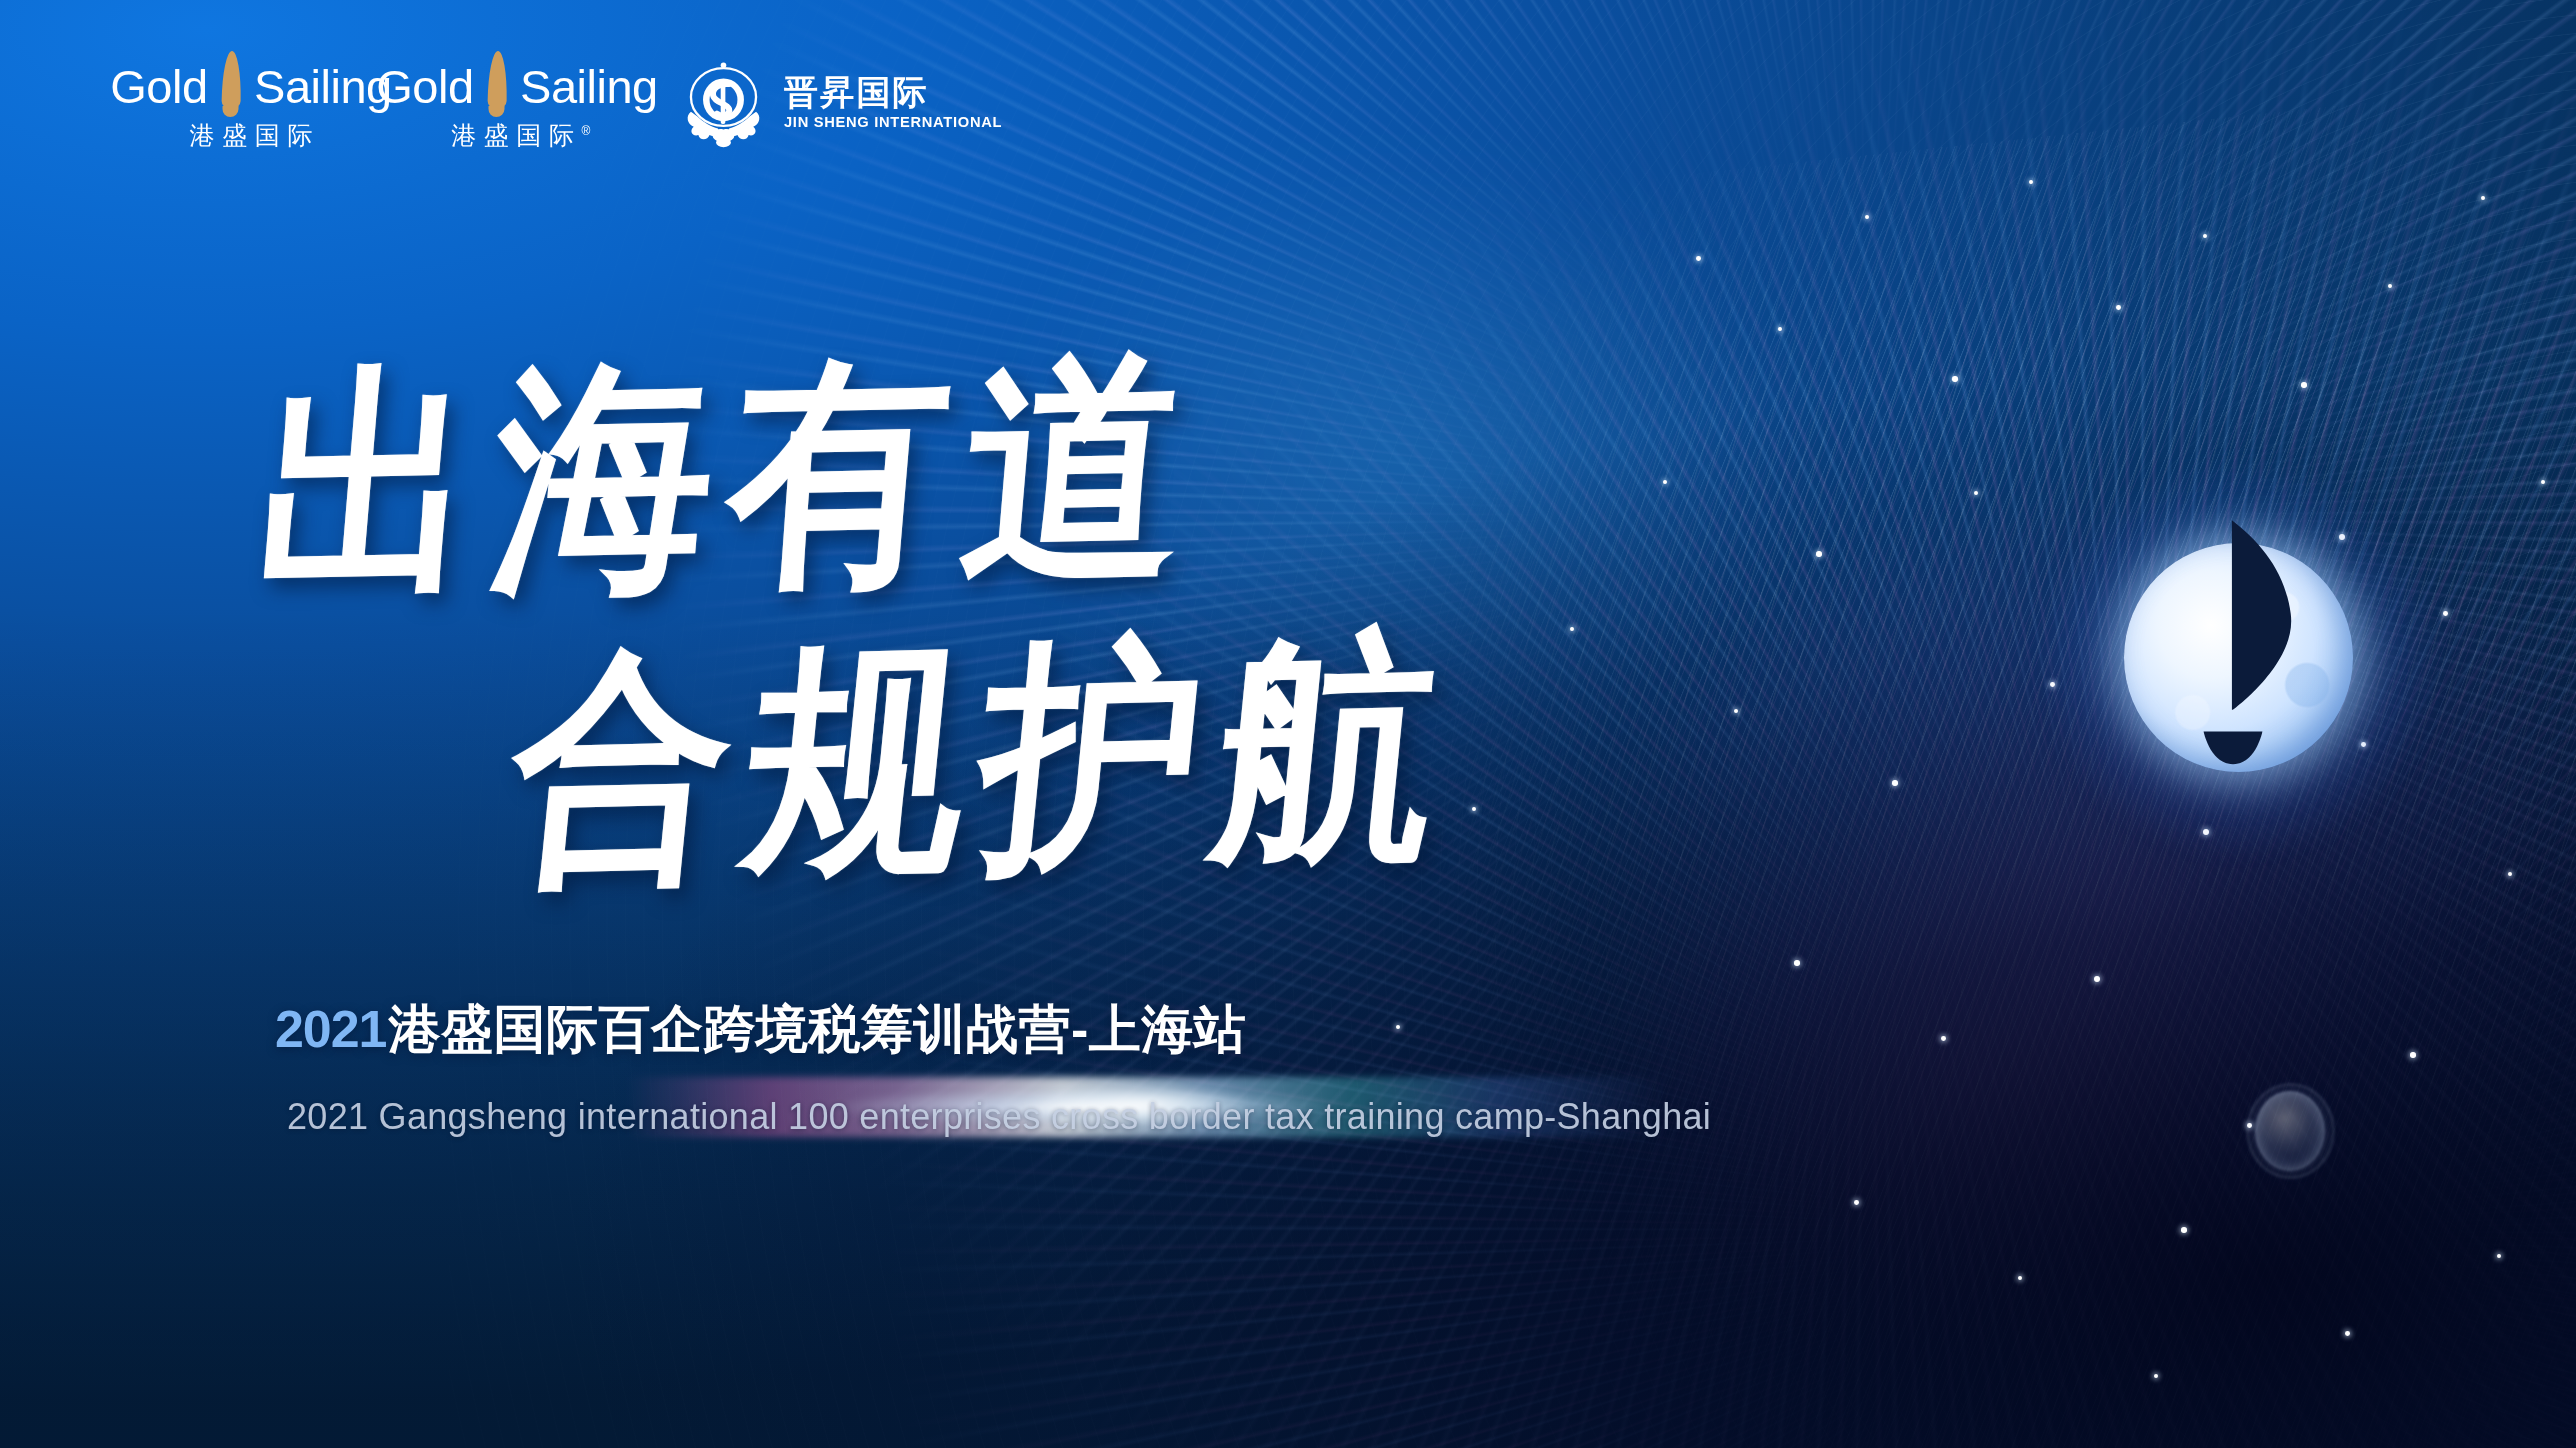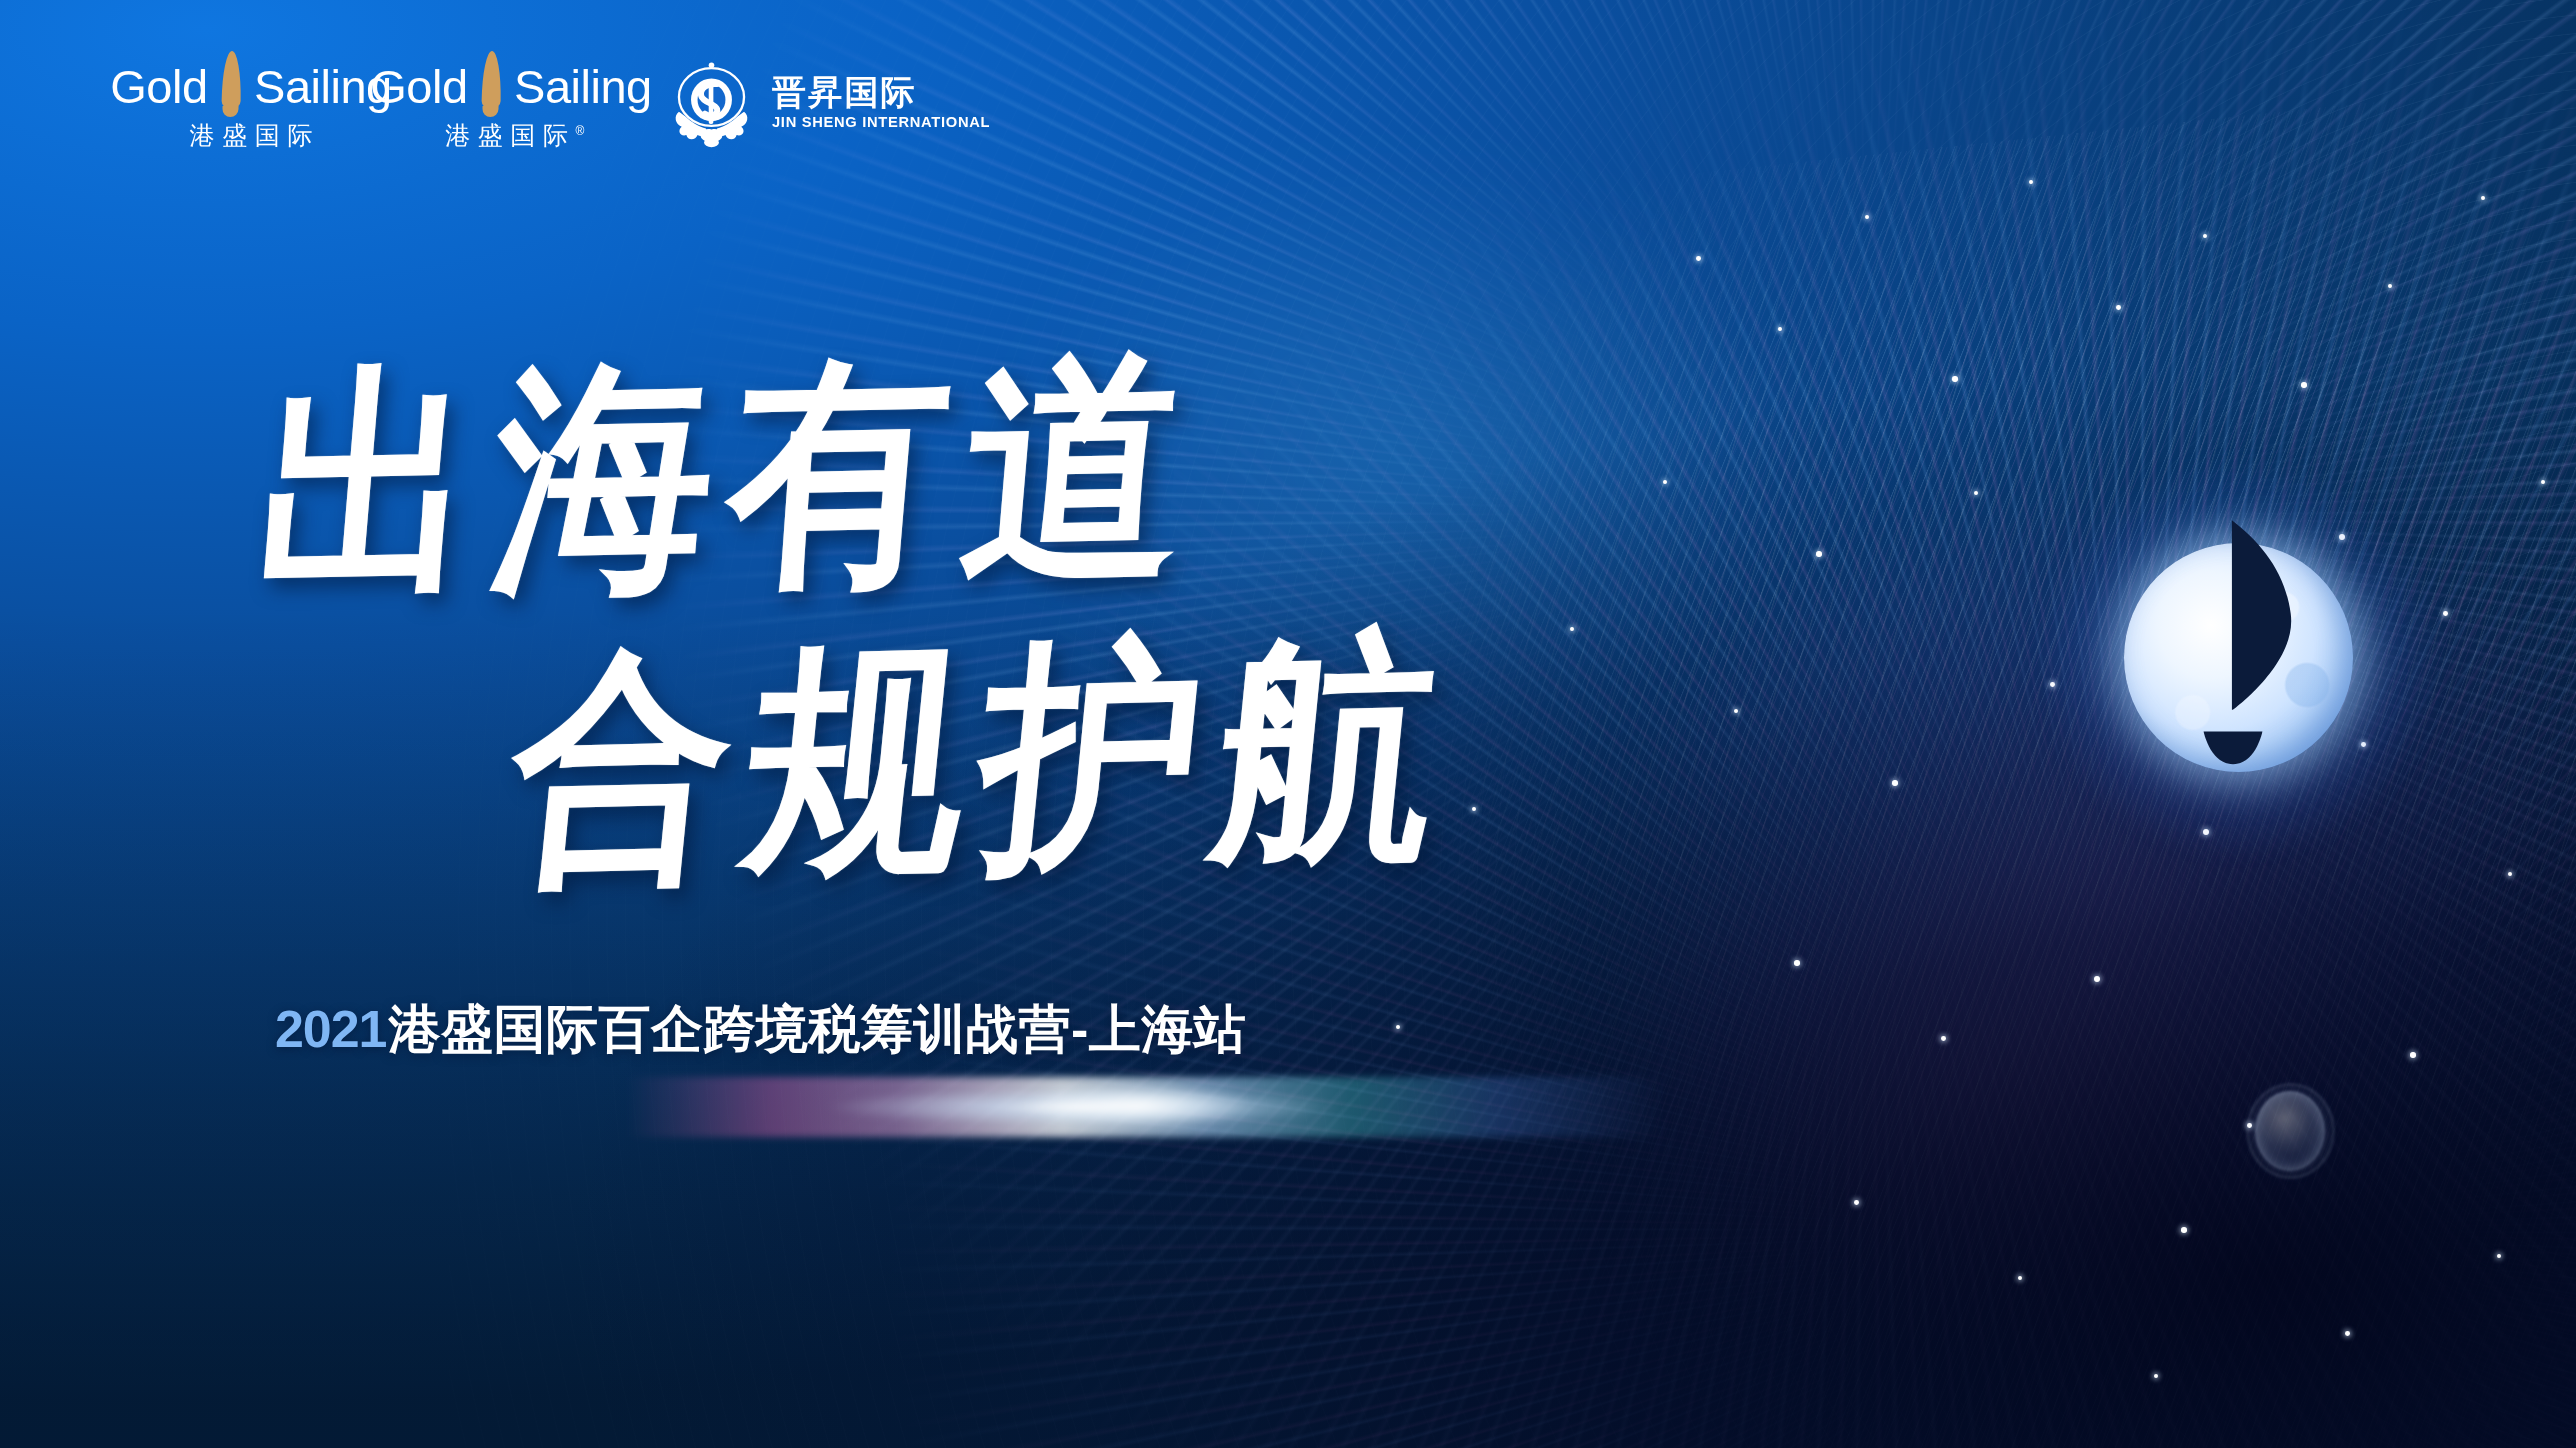--- a/index.html
+++ b/index.html
@@ -197,21 +197,21 @@
     filter:blur(1.6px);
     pointer-events:none;
   }
 
   
   .logo-bar{
     position:absolute;
     left:123px; top:57px;
     display:flex;
     align-items:flex-start;
-    gap:4px;
+    gap:10px;
     z-index:40;
   }
   .logo-block{position:relative; display:flex; flex-direction:column; align-items:center;}
   .logo-gs{width:518px;}
   .logo-wordmark{
     position:relative;
     display:flex; align-items:center; justify-content:center;
     height:59px;
   }
   .gs-word{
@@ -465,15 +465,16 @@
   <div class="calligraphy">
     <div class="calli-line calli-1">出海有道</div>
     <div class="calli-line calli-2">合规护航</div>
   </div>
 
   <div class="flare"></div>
   <div class="flare-core"></div>
 
   <div class="subtitle-cn"><span class="yr">2021</span><span>港盛国际百企跨境税筹训战营-上海站</span></div>
 
+  <div class="subtitle-en">2021 Gangsheng international 100 enterprises cross border tax training camp-Shanghai</div>
 
 </div>
 
 
 </body></html>

